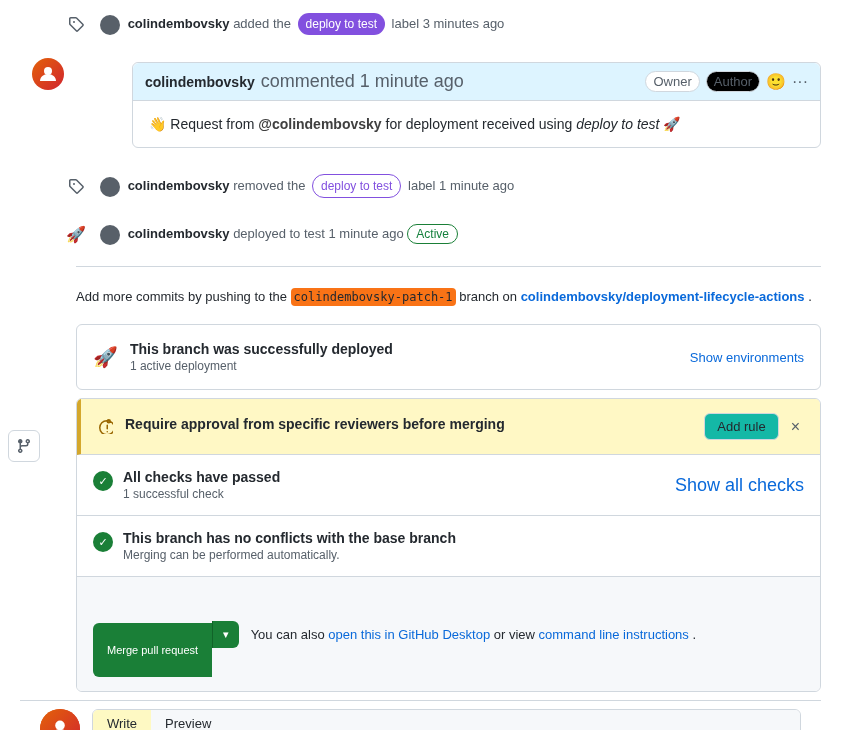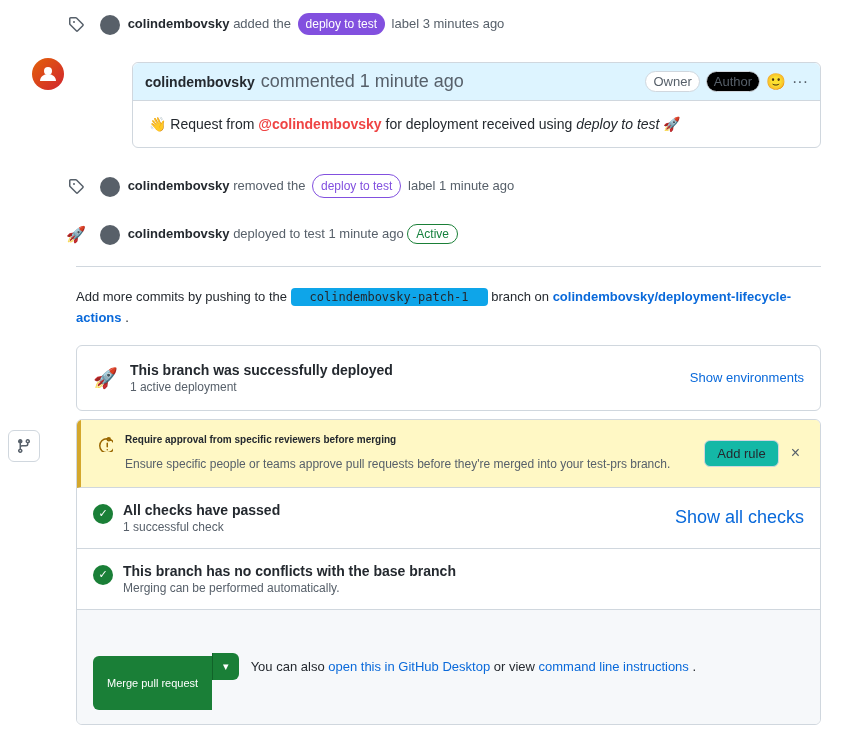--- a/index.html
+++ b/index.html
@@ -136,21 +136,21 @@
       background: #fff;
     }
 
     .comment-body {
       padding: 12px 16px;
       font-size: 14px;
       line-height: 1.6;
     }
 
     .comment-body .at-mention {
-      color: #ef4444;
+      color: #404040;
       font-weight: 600;
     }
 
     .comment-body .deploy-italic {
       font-style: italic;
     }
 
     
     .avatar {
       width: 32px;
@@ -211,22 +211,22 @@
 
     
     .commits-message {
       font-size: 13px;
       color: #24292f;
       padding: 12px 0 8px 56px;
       line-height: 1.6;
     }
 
     .commits-message code {
-      background: #0ea5e9;
-      padding: 2px 19px;
+      background: #f97316;
+      padding: 2px 3px;
       border-radius: 4px;
       font-family: monospace;
       font-size: 12px;
     }
 
     .commits-message a {
       color: #0969da;
       font-weight: 600;
       text-decoration: none;
     }
@@ -303,23 +303,23 @@
 
     .require-icon {
       color: #9a6700;
       font-size: 18px;
       flex-shrink: 0;
       margin-top: 2px;
     }
 
     .require-title {
       font-weight: 600;
-      font-size: 10px;
-      color: #24292f;
-      margin-bottom: 10px;
+      font-size: 14px;
+      color: #24292f;
+      margin-bottom: 2px;
     }
 
     .require-desc {
       font-size: 12px;
       color: #57606a;
       line-height: 1.5;
     }
 
     .add-rule-btn {
       padding: 5px 12px;
@@ -661,21 +661,20 @@
 
       <div class="branch-panel-section require-section" style="background:#fff8c5; border-left:4px solid #d4a72c; display:flex; align-items:center; justify-content:space-between; padding:14px 16px;">
         <div class="require-left">
           <div class="require-icon" style="color:#9a6700; font-size:16px; flex-shrink:0; margin-top:2px;">
             <svg width="16" height="16" viewBox="0 0 16 16" fill="currentColor">
               <path d="M9.5 3.25a2.25 2.25 0 11 4.5 0 2.25 2.25 0 01-4.5 0zm2.25-.75a.75.75 0 100 1.5.75.75 0 000-1.5zM2 9.75A7.75 7.75 0 019.75 2h.5a7.75 7.75 0 010 15.5h-.5A7.75 7.75 0 012 9.75zM9.75 3.5a6.25 6.25 0 100 12.5h.5a6.25 6.25 0 000-12.5h-.5zm.5 3a.75.75 0 01.75.75v3.5a.75.75 0 01-1.5 0v-3.5a.75.75 0 01.75-.75zm0 6.5a.75.75 0 100 1.5.75.75 0 000-1.5z"></path>
             </svg>
           </div>
           <div>
             <div class="require-title">Require approval from specific reviewers before merging</div>
-            <div class="require-desc">Ensure specific people or teams approve pull requests before they're merged into your test-prs branch.</div>
           </div>
         </div>
         <div style="display:flex;align-items:center;gap:8px;">
           <button class="add-rule-btn">Add rule</button>
           <button class="close-btn">×</button>
         </div>
       </div>
 
       <div class="check-section">
         <div class="check-left">

